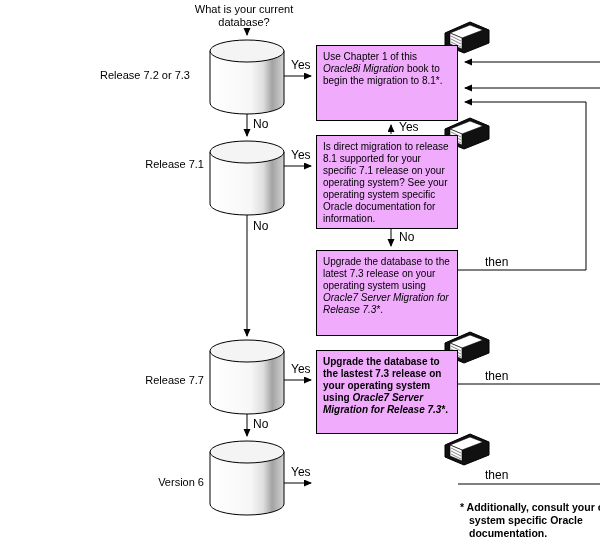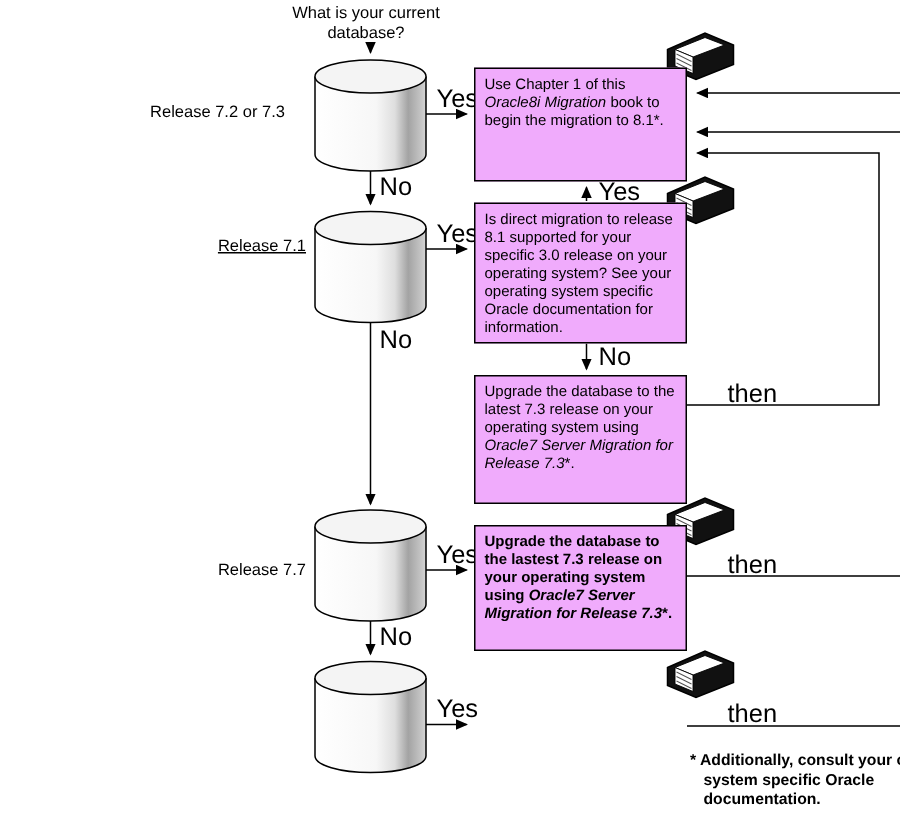--- a/index.html
+++ b/index.html
@@ -1,21 +1,21 @@
 <!DOCTYPE html>
 <html><head>
 <meta charset="utf-8">
 <style>
   html,body{margin:0;padding:0;background:#fff;}
   .stage{
     position:relative;width:600px;height:544px;background:#ffffff;
     font-family:"Liberation Sans",sans-serif;color:#000;overflow:hidden;margin-left:46px;
   }
   .stage svg{position:absolute;left:0;top:0;}
-  .lbl{position:absolute;font-size:17px;line-height:13px;white-space:nowrap;}
+  .lbl{position:absolute;font-size:12px;line-height:13px;white-space:nowrap;}
   .dbl{position:absolute;font-size:11px;line-height:13px;text-align:right;width:118px;}
   .title{position:absolute;left:146px;top:3px;width:104px;text-align:center;font-size:11px;line-height:13px;}
   .fbox{
     position:absolute;left:270px;width:142px;border:1px solid #000;background:#f0abfc;
     font-size:10px;line-height:12px;padding:5px 6px;box-sizing:border-box;
   }
   .fbox .it{font-style:italic;}
   .footnote{
     position:absolute;left:414px;top:501px;width:182px;
     font-size:10.5px;line-height:13px;font-weight:bold;
@@ -97,42 +97,43 @@
       <polygon points="2,13 27,2 46,10 46,23 21,33 2,25" fill="#111" stroke="#000"></polygon>
       <polygon points="7,13 27,5 40,10 19,18" fill="#fff" stroke="#000" stroke-width="0.6"></polygon>
       <polygon points="7,13 19,18 19,29 7,24" fill="#fff" stroke="#000" stroke-width="0.6"></polygon>
       <path d="M8,16 L18,21 M8,19 L18,24 M8,22 L18,27" stroke="#555" stroke-width="0.7" fill="none"></path>
     </g>
   </svg>
 
   <div class="title">What is your current database?</div>
 
   <div class="dbl" style="left:40px;top:69px;text-align:center;">Release 7.2 or 7.3</div>
-  <div class="dbl" style="left:40px;top:158px;text-decoration:underline;">Release 7.1</div>
+  <div class="dbl" style="left:40px;top:158px;">Release 7.1</div>
   <div class="dbl" style="left:40px;top:374px;">Release 7.7</div>
+  <div class="dbl" style="left:40px;top:476px;">Version 6</div>
 
   <div class="lbl" style="left:245px;top:59px;">Yes</div>
   <div class="lbl" style="left:245px;top:149px;">Yes</div>
   <div class="lbl" style="left:245px;top:363px;">Yes</div>
   <div class="lbl" style="left:245px;top:466px;">Yes</div>
   <div class="lbl" style="left:207px;top:118px;">No</div>
   <div class="lbl" style="left:207px;top:220px;">No</div>
   <div class="lbl" style="left:207px;top:418px;">No</div>
   <div class="lbl" style="left:353px;top:121px;">Yes</div>
   <div class="lbl" style="left:353px;top:231px;">No</div>
   <div class="lbl" style="left:439px;top:256px;">then</div>
   <div class="lbl" style="left:439px;top:370px;">then</div>
   <div class="lbl" style="left:439px;top:469px;">then</div>
 
   <div class="fbox" style="top:45px;height:76px;">
     <span>Use Chapter 1 of this </span><span class="it">Oracle8i Migration</span><span> book to begin the migration to 8.1*.</span>
   </div>
 
   <div class="fbox" style="top:135px;height:94px;">
-    <span>Is direct migration to release 8.1 supported for your specific 3.0 release on your operating system? See your operating system specific Oracle documentation for information.</span>
+    <span>Is direct migration to release 8.1 supported for your specific 7.1 release on your operating system? See your operating system specific Oracle documentation for information.</span>
   </div>
 
   <div class="fbox" style="top:250px;height:86px;">
     <span>Upgrade the database to the latest 7.3 release on your operating system using </span><span class="it">Oracle7 Server Migration for Release 7.3</span><span>*.</span>
   </div>
 
   <div class="fbox" style="top:350px;height:84px;font-weight:bold;">
     <span>Upgrade the database to the lastest 7.3 release on your operating system using </span><span class="it">Oracle7 Server Migration for Release 7.3</span><span>*.</span>
   </div>
 

